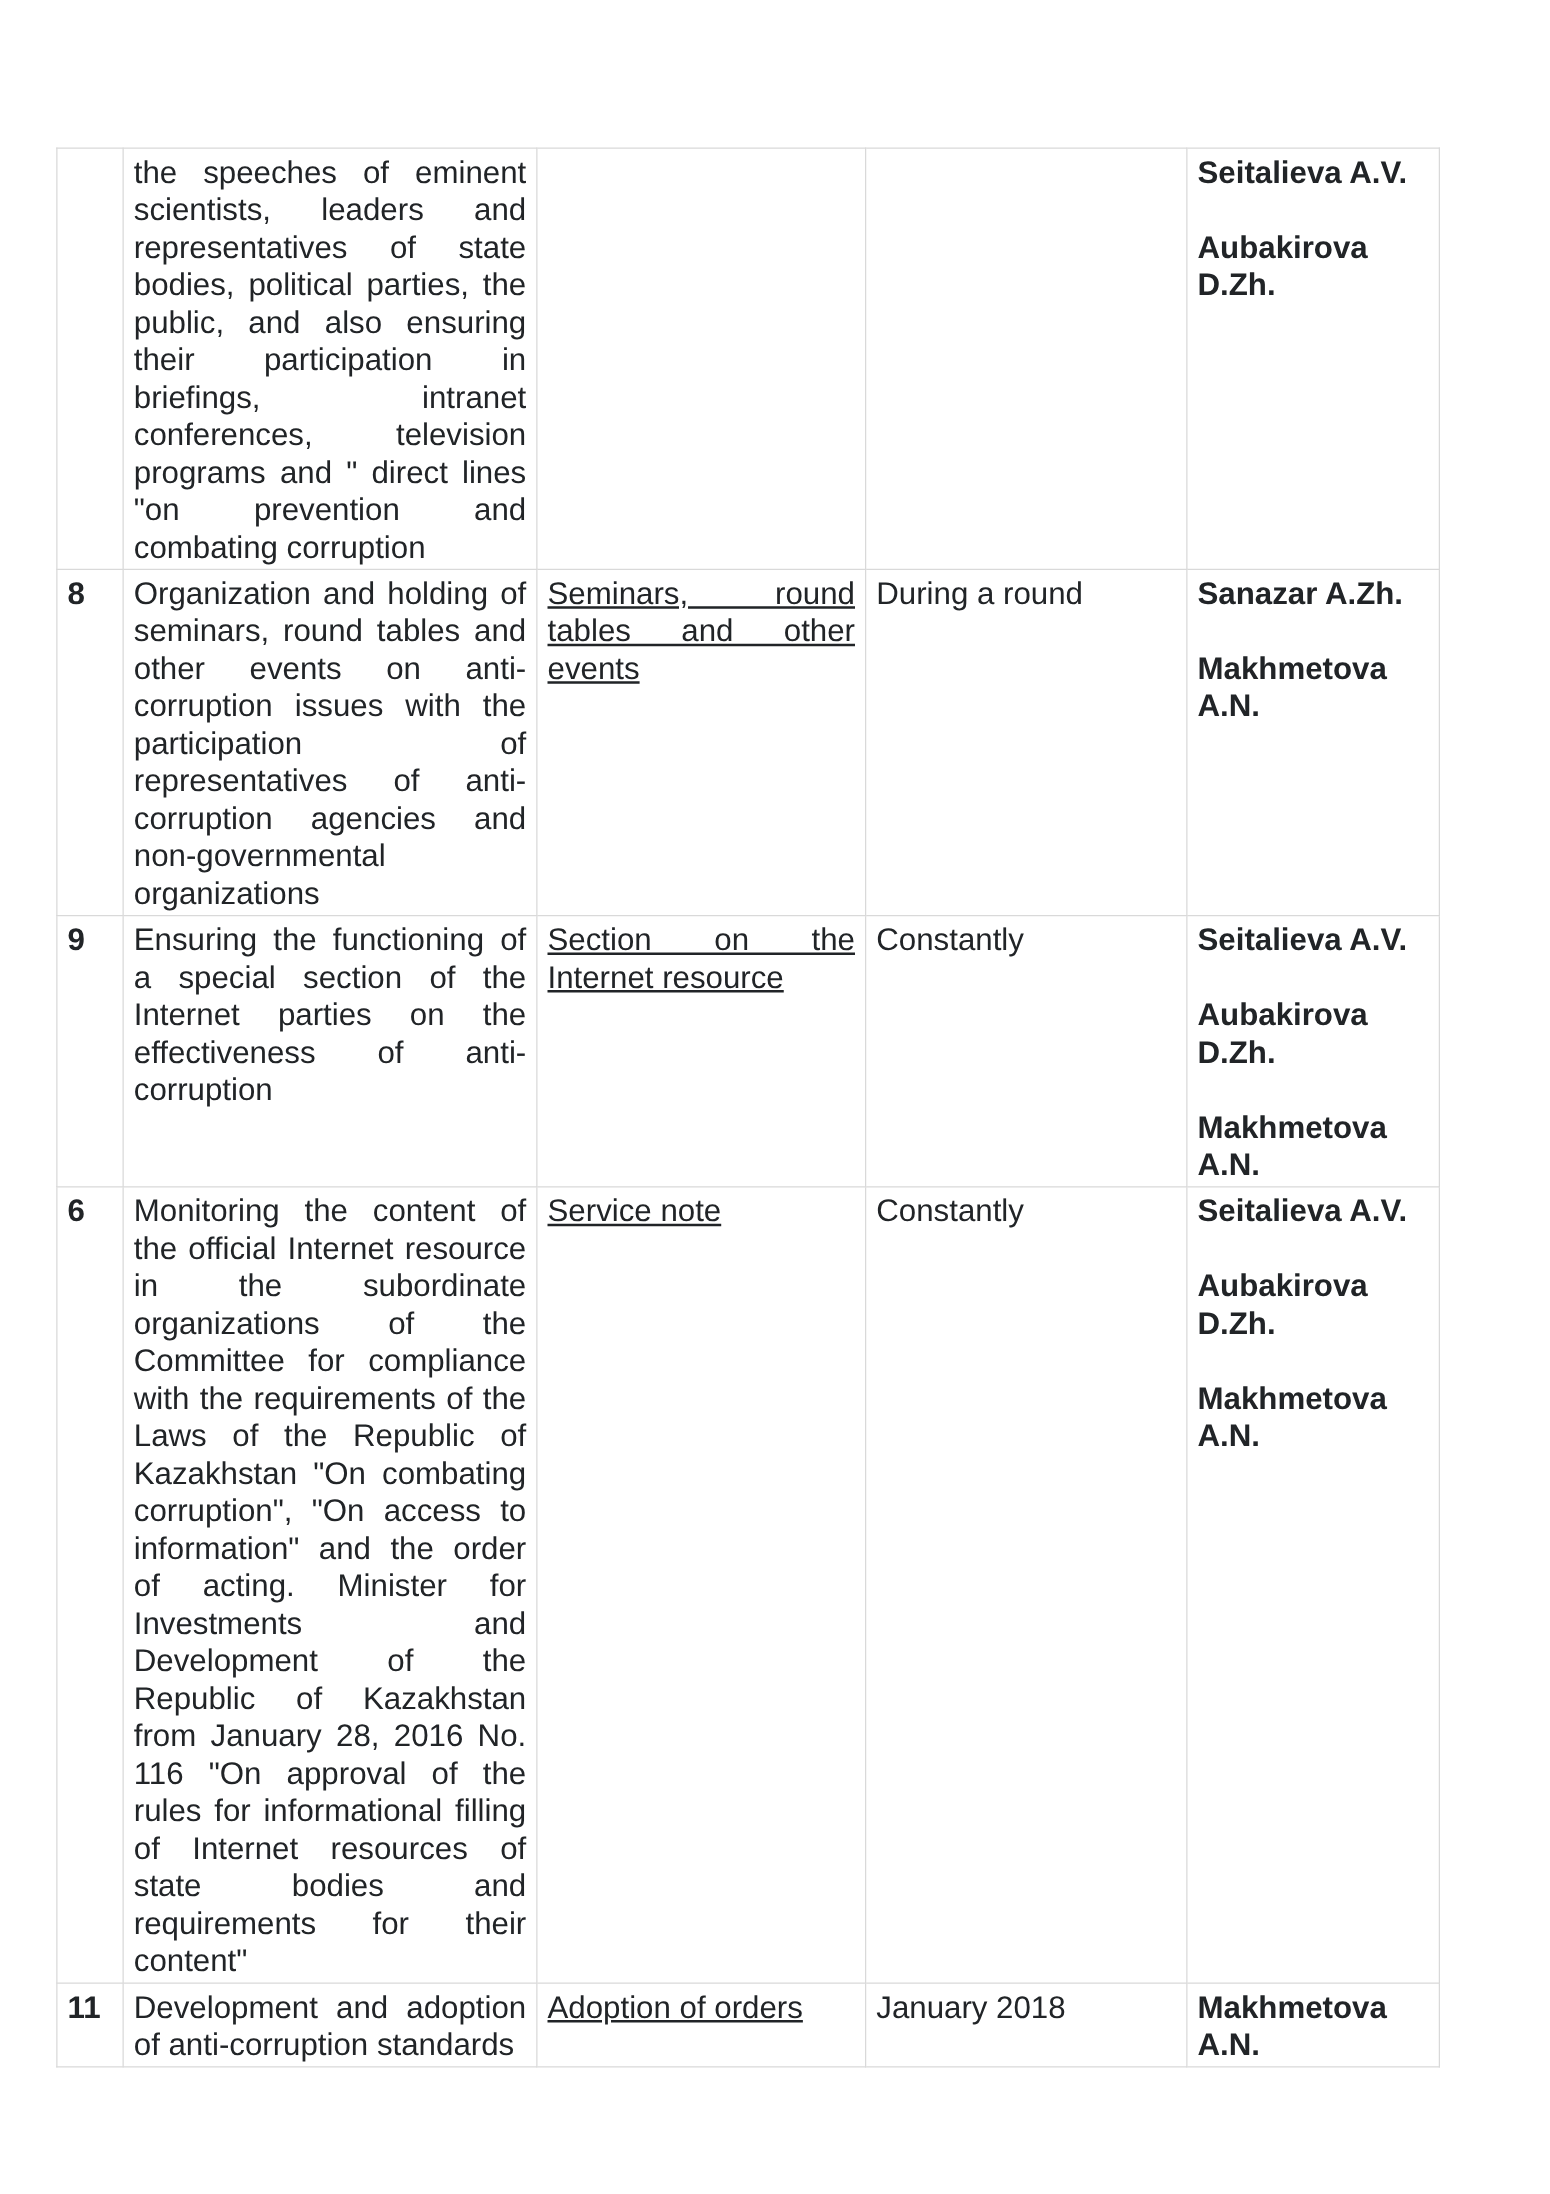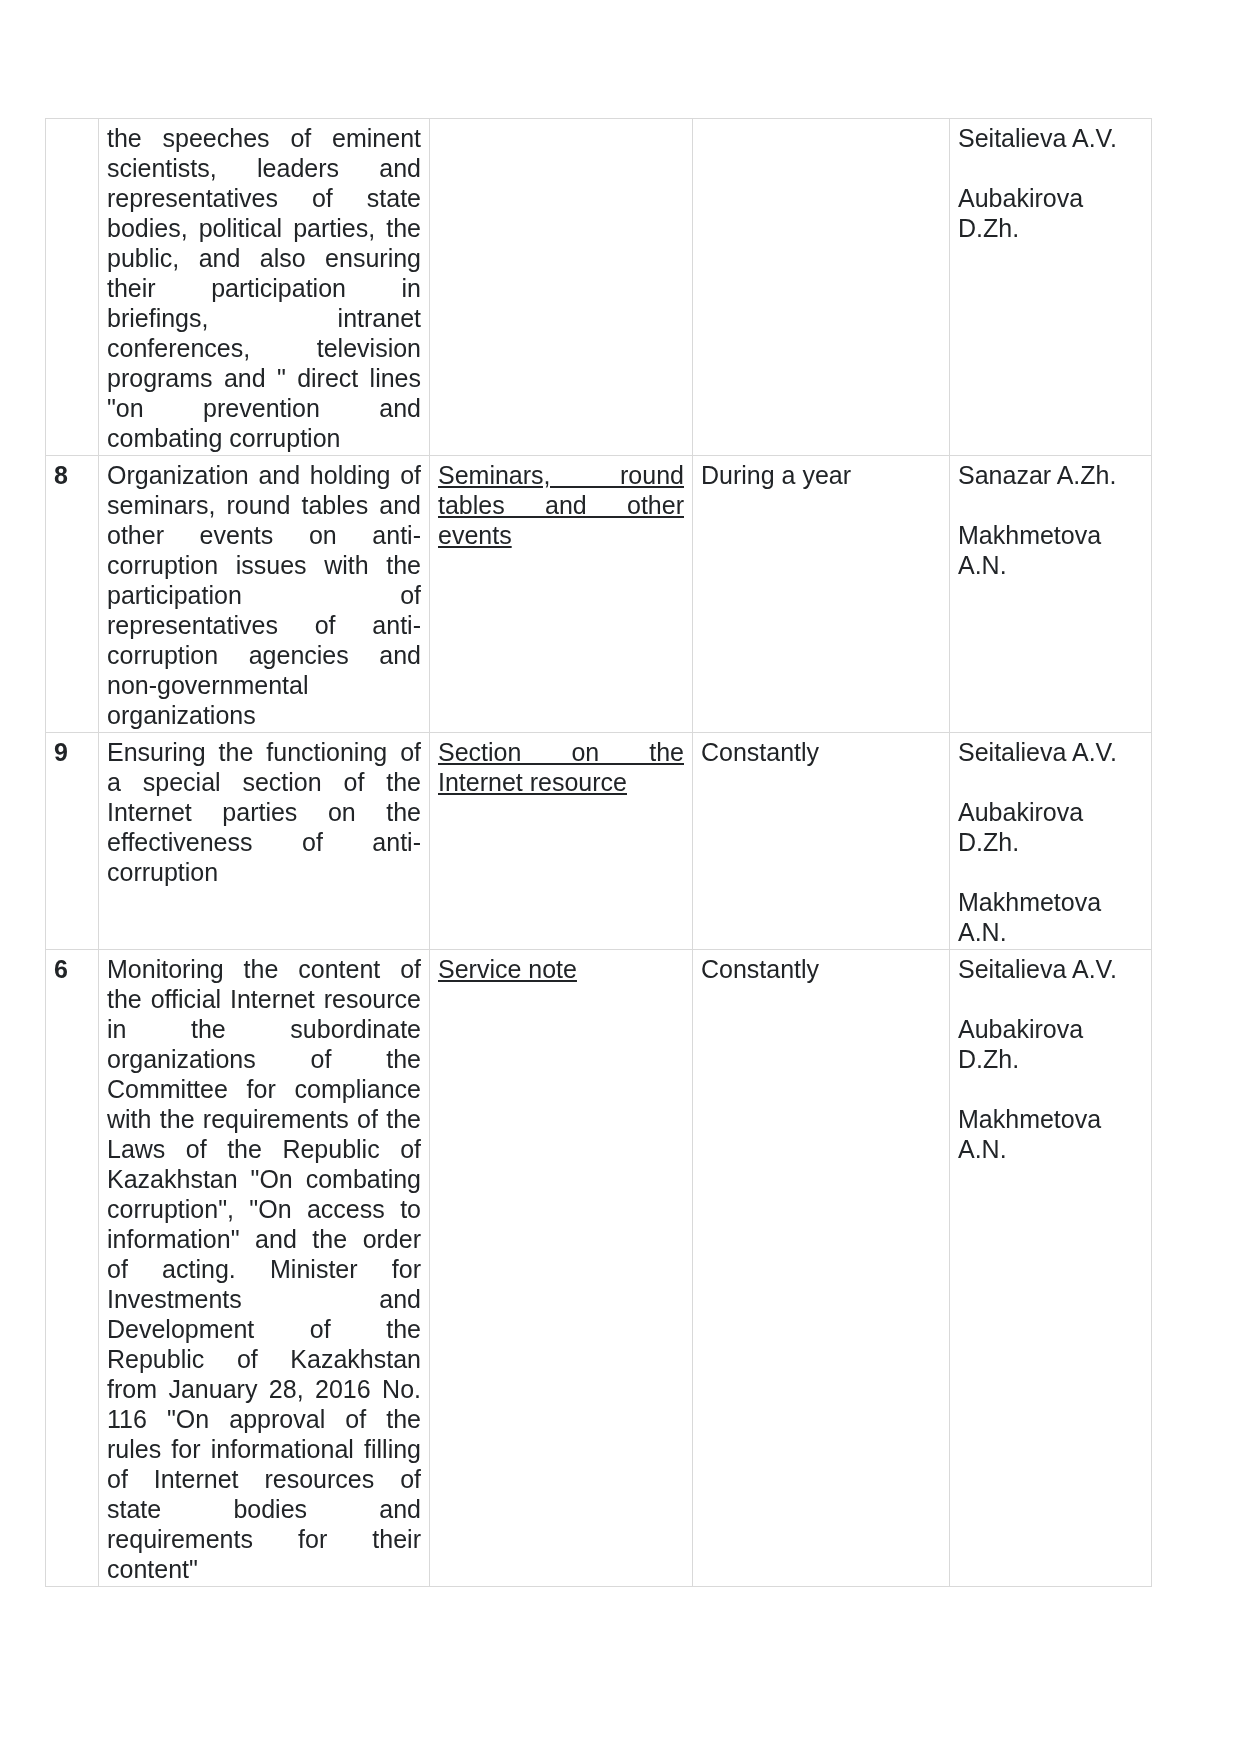--- a/index.html
+++ b/index.html
@@ -52,20 +52,21 @@
     text-justify: inter-word;
     padding: 4px 8px 2px 8px;
     text-decoration: underline;
   }
   td.c-deadline {
     padding-left: 7px;
   }
   td.c-resp {
     white-space: pre-line;
     padding-left: 8px;
+    font-weight: bold;
   }
 </style>
 </head>
 <body>
 
 <div class="page">
   <table class="plan">
     <colgroup>
       <col style="width:53px">
       <col style="width:331px">
@@ -81,21 +82,21 @@
         <td class="c-deadline"></td>
         <td class="c-resp">Seitalieva A.V.
 
 Aubakirova
 D.Zh.</td>
       </tr>
       <tr>
         <td class="c-num">8</td>
         <td class="c-measure">Organization and holding of seminars, round tables and other events on anti-corruption issues with the participation of representatives of anti-corruption agencies and non-governmental organizations</td>
         <td class="c-form">Seminars, round tables and other events</td>
-        <td class="c-deadline">During a year</td>
+        <td class="c-deadline">During a round</td>
         <td class="c-resp">Sanazar A.Zh.
 
 Makhmetova
 A.N.</td>
       </tr>
       <tr>
         <td class="c-num">9</td>
         <td class="c-measure">Ensuring the functioning of a special section of the Internet parties on the effectiveness of anti-corruption</td>
         <td class="c-form">Section on the Internet resource</td>
         <td class="c-deadline">Constantly</td>
@@ -113,15 +114,23 @@
         <td class="c-form">Service note</td>
         <td class="c-deadline">Constantly</td>
         <td class="c-resp">Seitalieva A.V.
 
 Aubakirova
 D.Zh.
 
 Makhmetova
 A.N.</td>
       </tr>
+      <tr>
+        <td class="c-num">11</td>
+        <td class="c-measure">Development and adoption of anti-corruption standards</td>
+        <td class="c-form">Adoption of orders</td>
+        <td class="c-deadline">January 2018</td>
+        <td class="c-resp">Makhmetova
+A.N.</td>
+      </tr>
     </tbody>
   </table>
 </div>
 
 </body></html>

